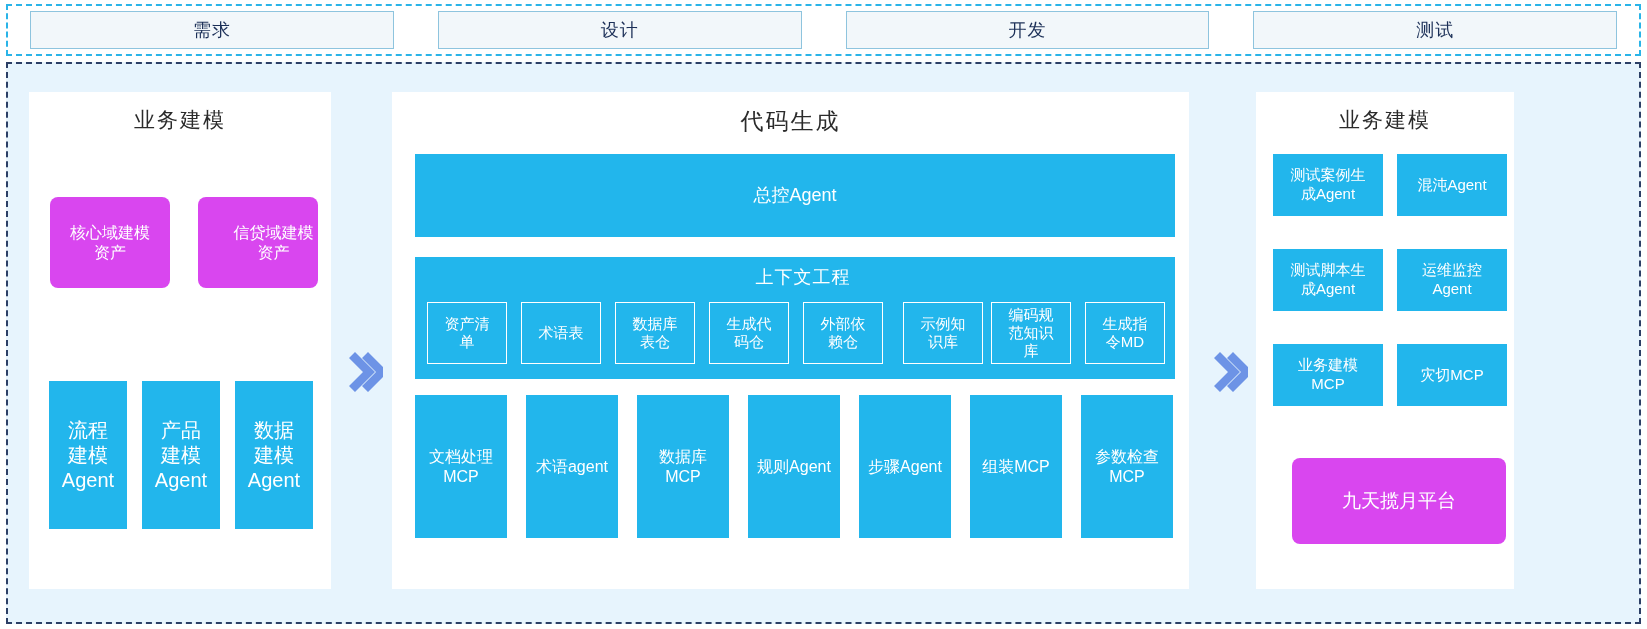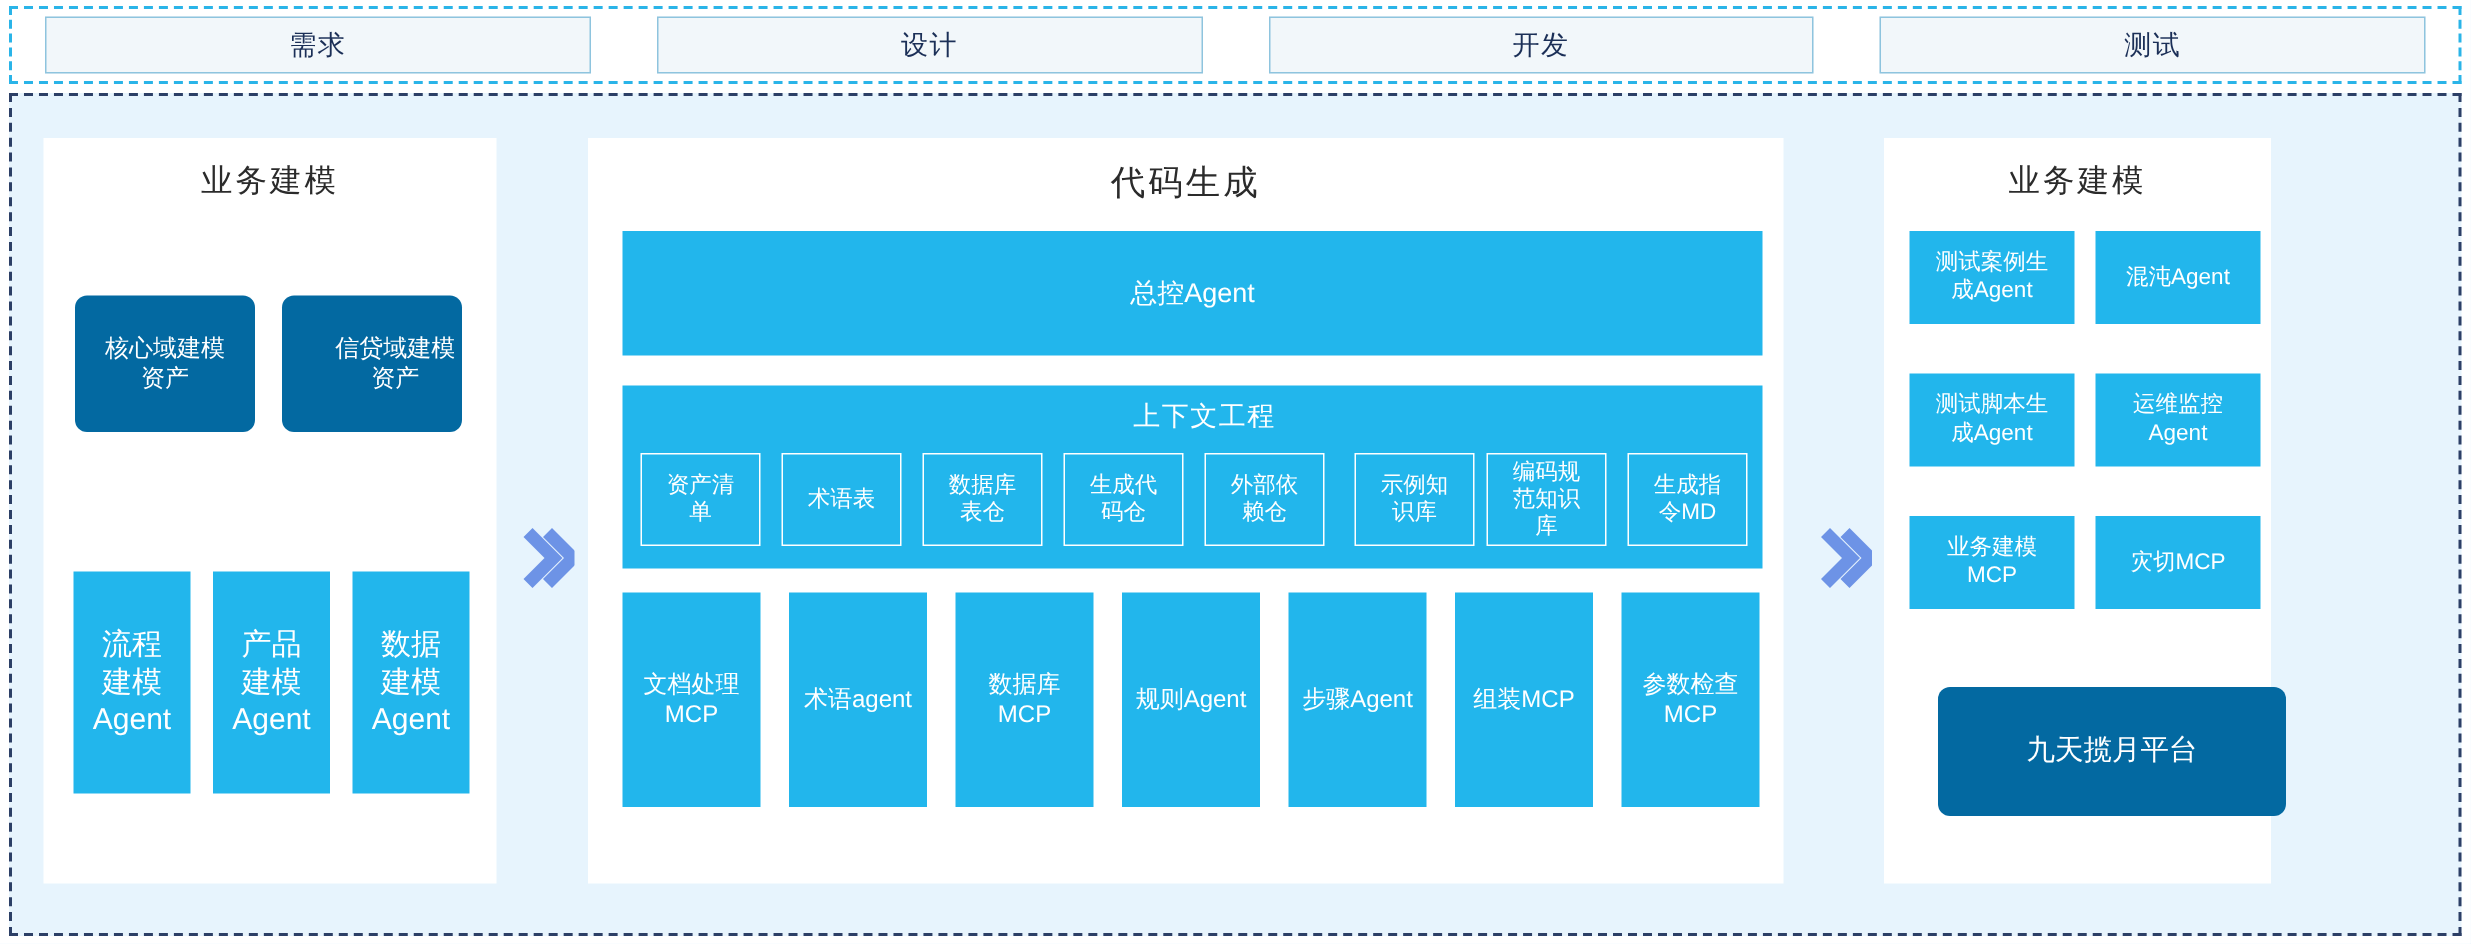--- a/index.html
+++ b/index.html
@@ -81,26 +81,26 @@
     position: absolute;
     display: flex;
     align-items: center;
     justify-content: center;
     text-align: center;
     color: #ffffff;
     line-height: 1.25;
     white-space: pre-line;
   }
   .blk.cyan { background: #22b6ec; }
-  .blk.navy { background: #0369a1; border-radius: 8px; }
+  .blk.navy { background: #d946ef; border-radius: 8px; }
 
   
   .asset-box { width: 120px; height: 91px; font-size: 16px; top: 105px; }
   #asset-0 { left: 21px; }
-  #asset-1 { left: 159px; padding-left: 31px; }
+  #asset-1 { left: 169px; padding-left: 31px; }
 
   .model-agent { width: 78px; height: 148px; font-size: 20px; top: 289px; }
   #magent-0 { left: 20px; }
   #magent-1 { left: 113px; }
   #magent-2 { left: 206px; }
 
   
   #ctrl-agent {
     left: 23px; top: 62px; width: 760px; height: 83px;
     font-size: 18px;
@@ -147,21 +147,21 @@
 
   
   .test-box { width: 110px; height: 62px; font-size: 15px; }
   #tb-0 { left: 17px;  top: 62px;  }
   #tb-1 { left: 141px; top: 62px;  }
   #tb-2 { left: 17px;  top: 157px; }
   #tb-3 { left: 141px; top: 157px; }
   #tb-4 { left: 17px;  top: 252px; }
   #tb-5 { left: 141px; top: 252px; }
   #platform-box {
-    left: 36px; top: 366px; width: 232px; height: 86px; font-size: 19px;
+    left: 36px; top: 366px; width: 214px; height: 86px; font-size: 19px;
   }
 
   
   .arrow {
     position: absolute;
     width: 40px;
     height: 44px;
   }
   #arrow-1 { left: 335px;  top: 286px; }
   #arrow-2 { left: 1200px; top: 286px; }

